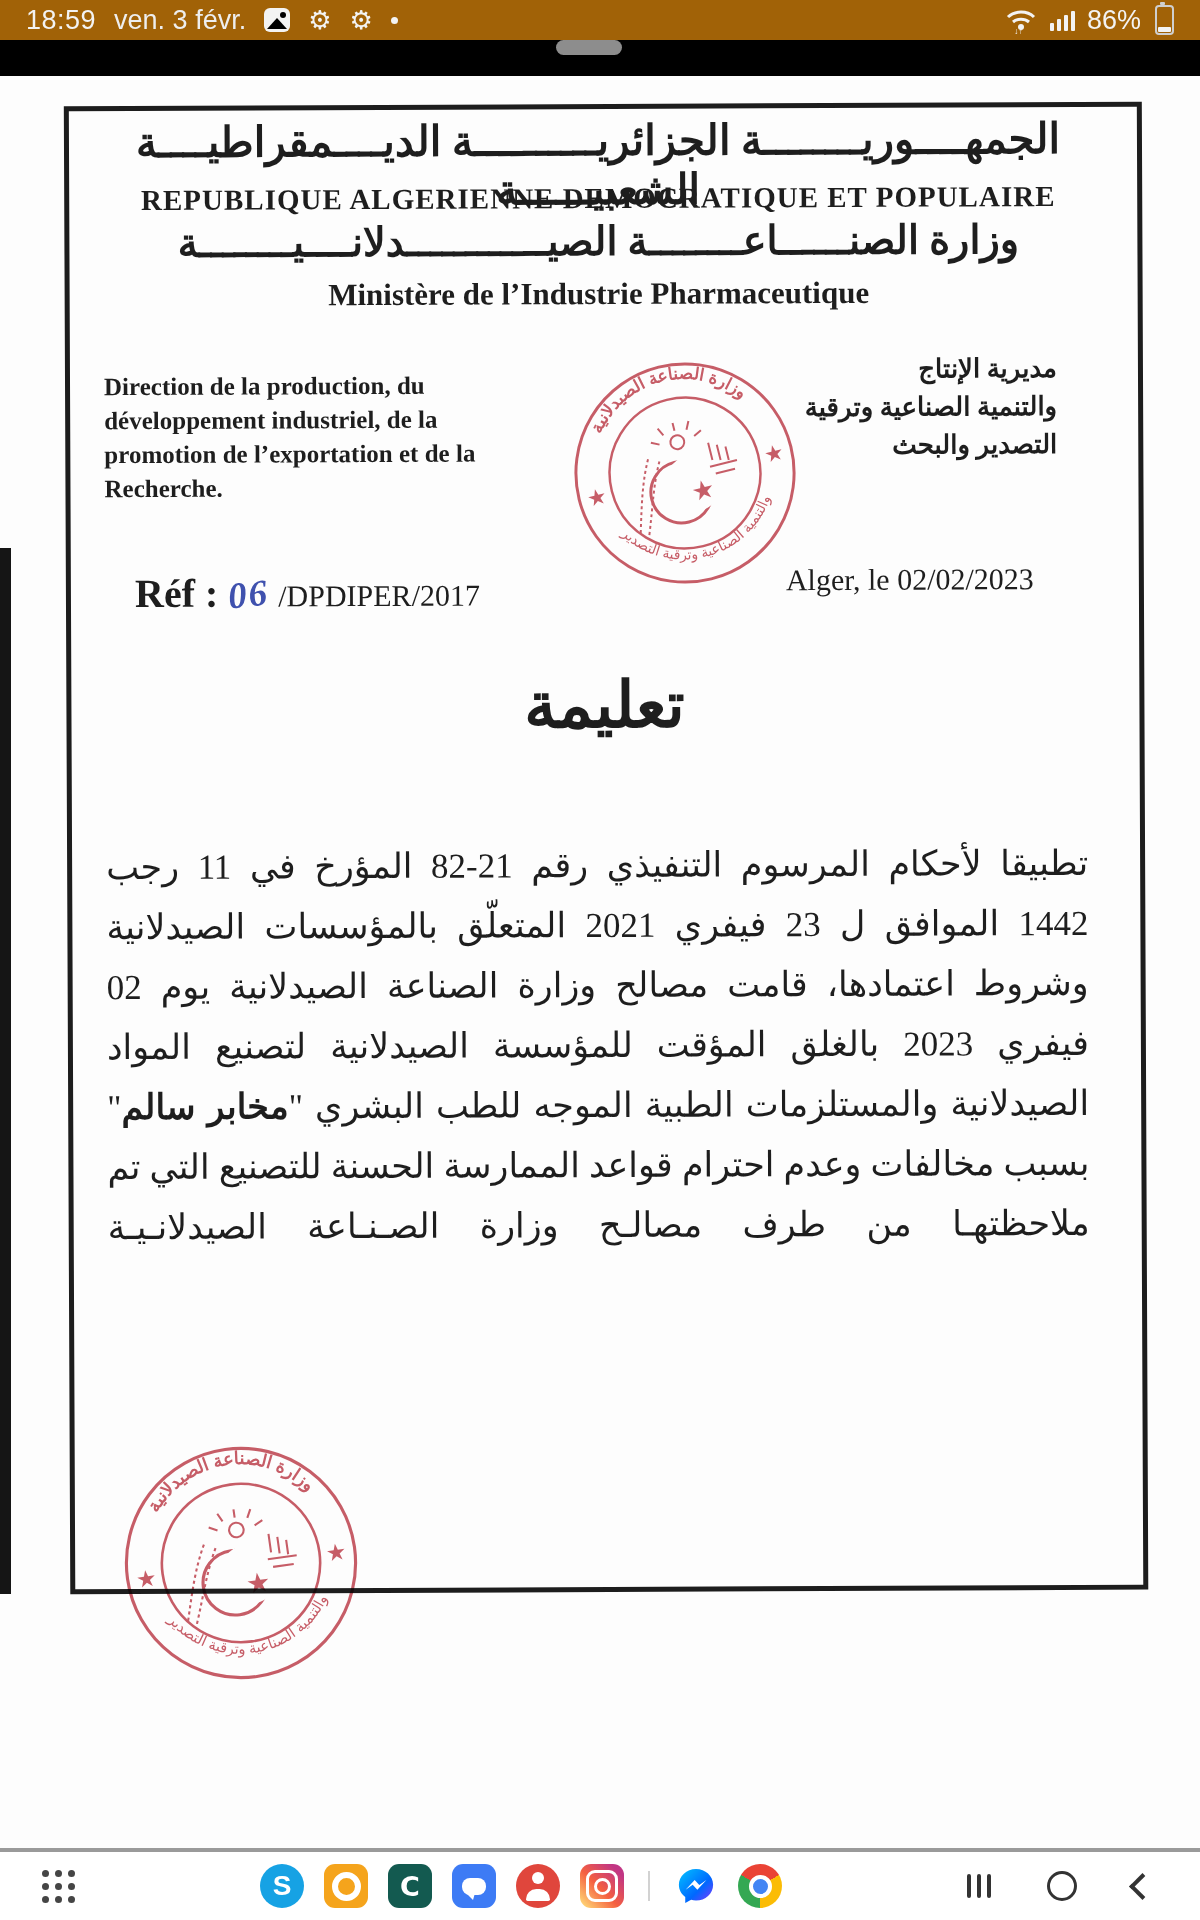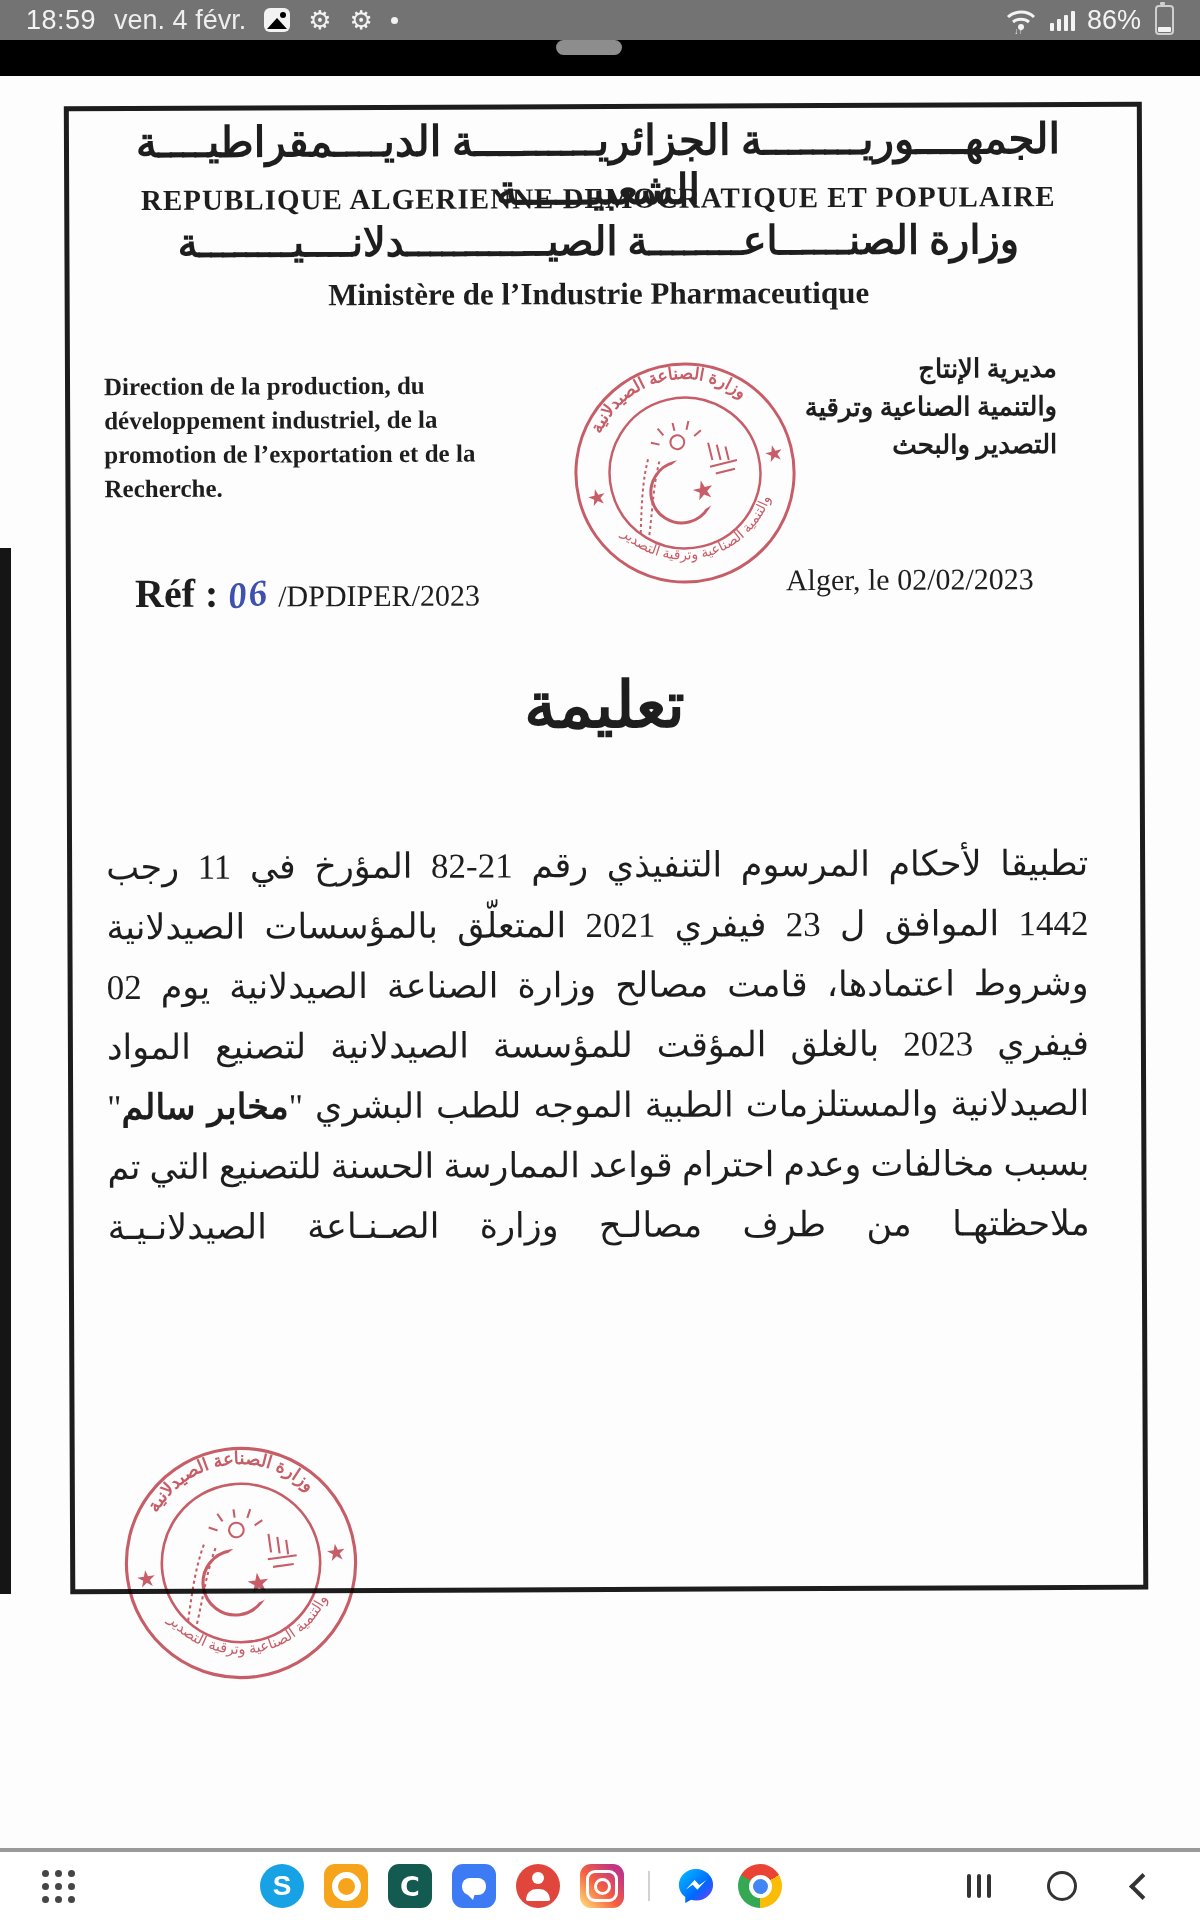--- a/index.html
+++ b/index.html
@@ -1,20 +1,20 @@
 <!DOCTYPE html>
 <html><head>
 <meta charset="utf-8">
 <style>
   html,body{margin:0;padding:0;background:#000;}
   .screen{position:relative;width:1200px;height:1920px;background:#fff;overflow:hidden;
           font-family:"Liberation Sans",sans-serif;}
 
   
-  .status-bar{position:absolute;top:0;left:0;width:1200px;height:40px;background:#737373;
+  .status-bar{position:absolute;top:0;left:0;width:1200px;height:40px;background:#a16207;
               display:flex;align-items:center;justify-content:space-between;padding:0 26px;box-sizing:border-box;}
   .sb-left{display:flex;align-items:center;gap:18px;color:#f3f3f3;font-size:27px;}
   .sb-time{font-weight:400;letter-spacing:.5px;}
   .sb-date{color:#eee;}
   .sb-gallery{width:26px;height:24px;background:#f3f3f3;border-radius:6px;position:relative;overflow:hidden;}
   .sb-gallery::before{content:"";position:absolute;left:3px;bottom:3px;width:0;height:0;
       border-left:10px solid transparent;border-right:10px solid transparent;border-bottom:11px solid #000;}
   .sb-gallery::after{content:"";position:absolute;right:4px;top:4px;width:6px;height:6px;border-radius:50%;background:#000;}
   .sb-gear{font-size:26px;line-height:26px;color:#f3f3f3;}
   .sb-dot{width:7px;height:7px;border-radius:50%;background:#f3f3f3;}
@@ -95,21 +95,21 @@
   .back{width:15px;height:15px;border-left:4px solid #333;border-bottom:4px solid #333;transform:rotate(45deg);}
 </style>
 </head>
 <body>
 
 <div class="screen">
 
   <div class="status-bar">
     <div class="sb-left">
       <span class="sb-time">18:59</span>
-      <span class="sb-date">ven. 4 févr.</span>
+      <span class="sb-date">ven. 3 févr.</span>
       <span class="sb-gallery"></span>
       <span class="sb-gear">⚙</span>
       <span class="sb-gear">⚙</span>
       <span class="sb-dot"></span>
     </div>
     <div class="sb-right">
       <span class="wifi">
         <svg width="34" height="28" viewBox="0 0 34 28">
           <path d="M4 11 a17 14 0 0 1 26 0" fill="none" stroke="#f3f3f3" stroke-width="3"></path>
           <path d="M9 16 a11 9 0 0 1 16 0" fill="none" stroke="#f3f3f3" stroke-width="3"></path>
@@ -152,21 +152,21 @@
 
       <div class="dir-ar ar">
         <div>مديرية الإنتاج</div>
         <div>والتنمية الصناعية وترقية</div>
         <div>التصدير والبحث</div>
       </div>
 
       <div class="ref-line fr">
         <span class="ref-label">Réf :</span>
         <span class="ref-hand">06</span>
-        <span>/DPDIPER/2023</span>
+        <span>/DPDIPER/2017</span>
       </div>
 
       <div class="place-date fr">Alger, le 02/02/2023</div>
 
       <div class="doc-title ar">تعليمة</div>
 
       <div class="body-ar ar">
         <div class="body-line">تطبيقا لأحكام المرسوم التنفيذي رقم 21-82 المؤرخ في 11 رجب</div>
         <div class="body-line">1442 الموافق ل 23 فيفري 2021 المتعلّق بالمؤسسات الصيدلانية</div>
         <div class="body-line">وشروط اعتمادها، قامت مصالح وزارة الصناعة الصيدلانية يوم 02</div>

